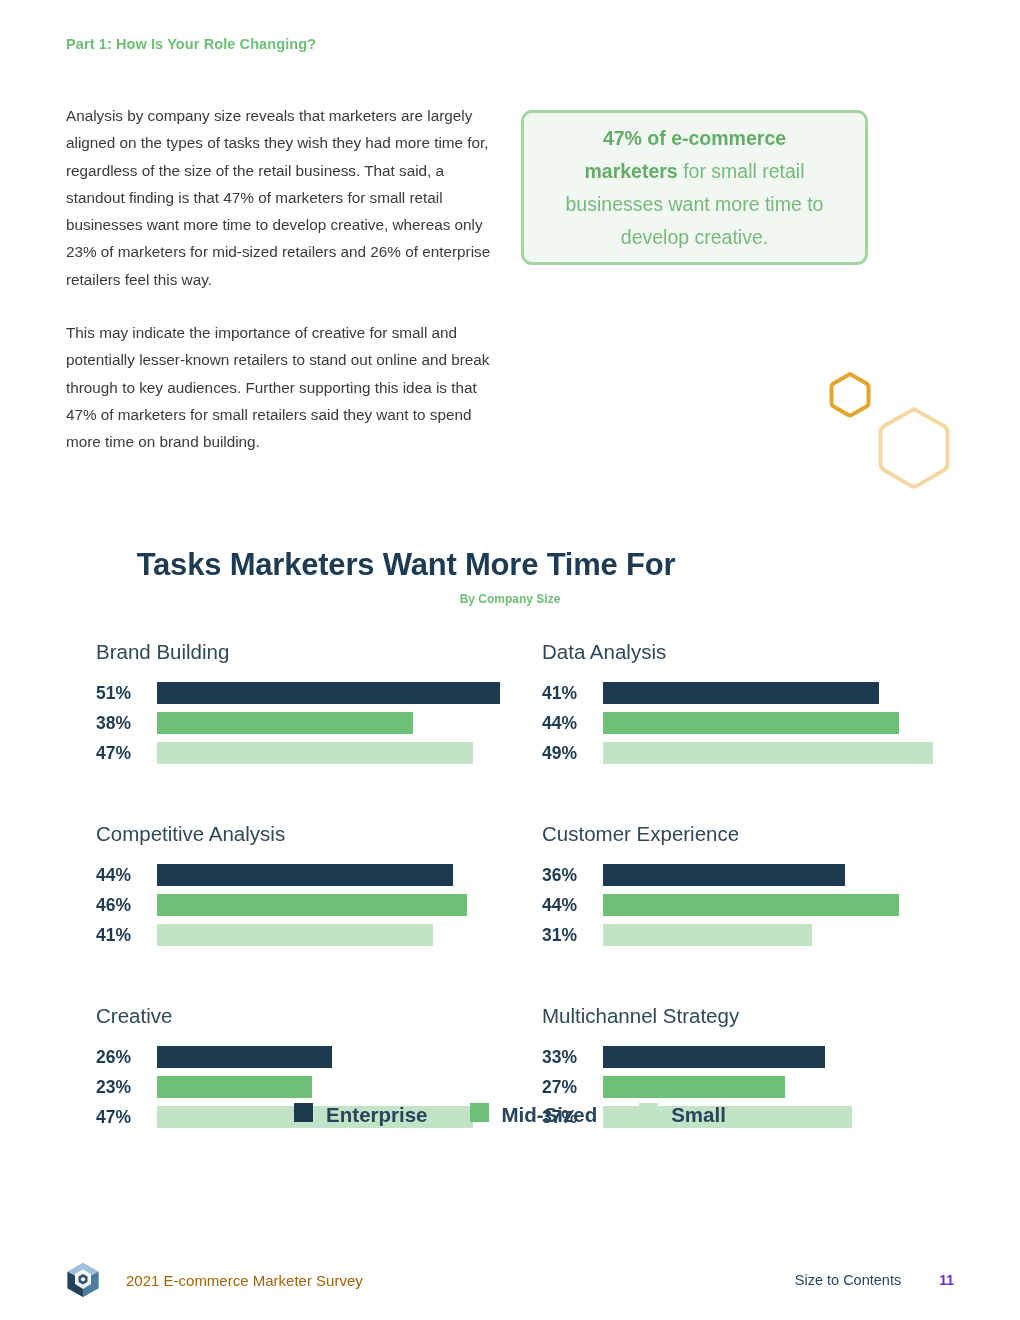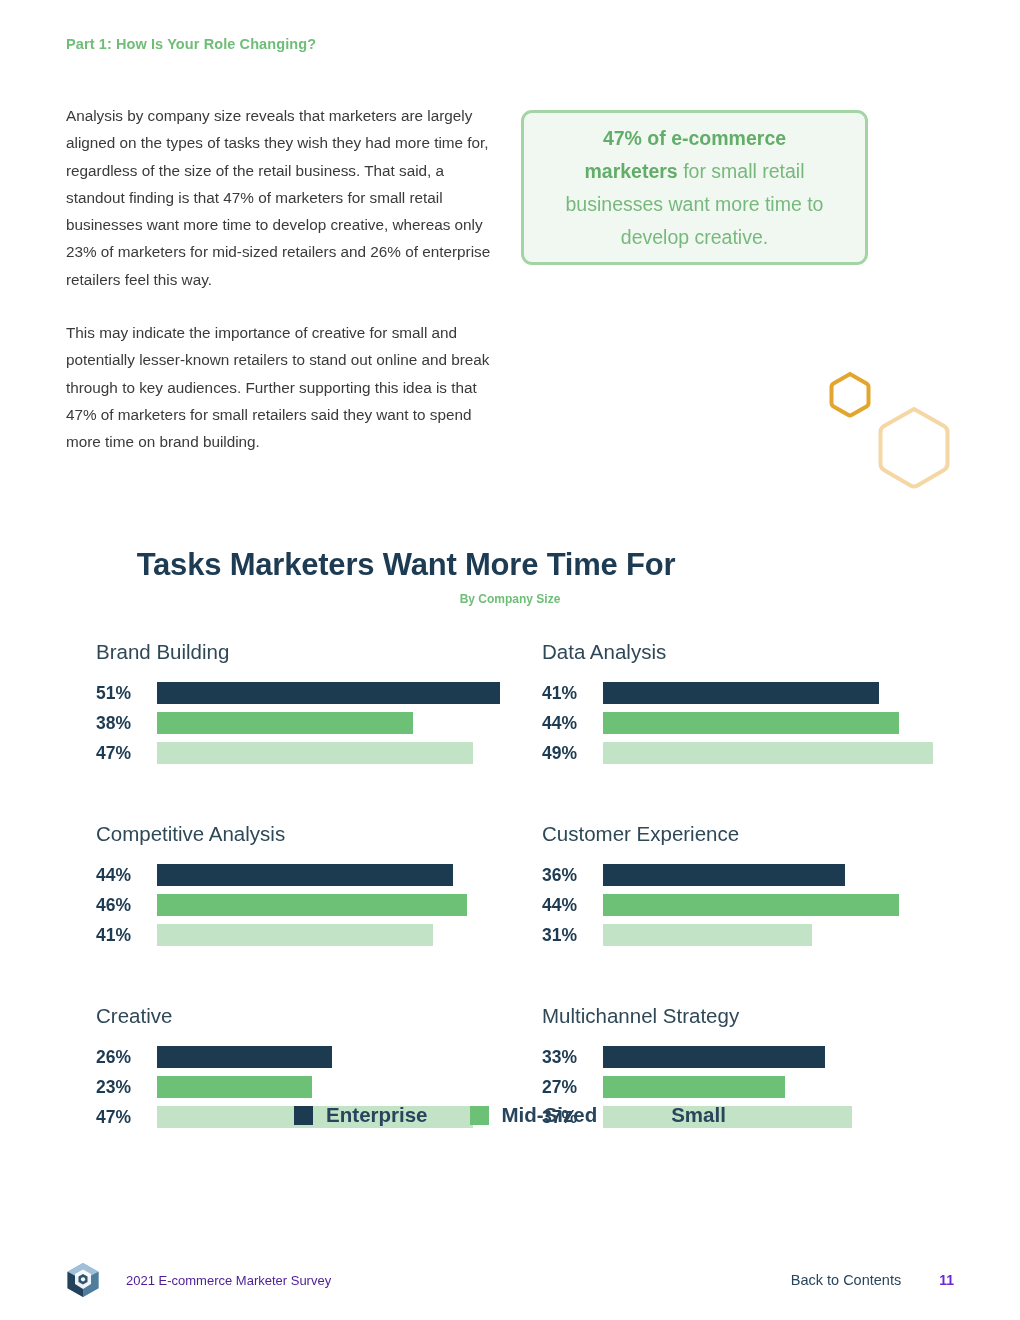--- a/index.html
+++ b/index.html
@@ -150,21 +150,21 @@
     left: 0;
     top: 1103px;
     width: 1020px;
     display: flex;
     align-items: center;
     justify-content: center;
     gap: 42px;
   }
   .legend-item {
     display: flex;
-    align-items: center;
+    align-items: flex-start;
     gap: 13px;
   }
   .legend-swatch {
     width: 19px;
     height: 19px;
     display: block;
   }
   .legend-swatch.enterprise { background: #1C3B51; }
   .legend-swatch.mid        { background: #6CC176; }
   .legend-swatch.small      { background: #C3E3C6; }
@@ -184,22 +184,22 @@
     display: flex;
     align-items: center;
   }
   .footer-logo {
     width: 34px;
     height: 36px;
     flex: 0 0 34px;
     margin-right: 26px;
   }
   .footer-title {
-    font-size: 13px;
-    color: #4c1d95;
+    font-size: 15px;
+    color: #a16207;
   }
   .footer-right {
     margin-left: auto;
     display: flex;
     align-items: center;
     gap: 38px;
   }
   .footer-link {
     font-size: 14.5px;
     color: #27455C;
@@ -395,18 +395,18 @@
         <path d="M17 1 L32.5 9.8 L17 18 L1.5 9.8 Z" fill="#9FC0D8"></path>
         <path d="M17 18 L32.5 9.8 L32.5 26.2 L17 35 Z" fill="#4E7D9E"></path>
         <path d="M17 18 L1.5 9.8 L1.5 26.2 L17 35 Z" fill="#24415C"></path>
         <path d="M17 7.5 L25 12 L25 22 L17 27 L9 22 L9 12 Z" fill="#FFFFFF" opacity="0.92"></path>
         <path d="M17 12 L21.5 14.5 L21.5 20 L17 22.5 L12.5 20 L12.5 14.5 Z" fill="#2D5472"></path>
         <circle cx="17" cy="17.3" r="2.1" fill="#FFFFFF"></circle>
       </svg>
     </div>
     <div class="footer-title">2021 E-commerce Marketer Survey</div>
     <div class="footer-right">
-      <a class="footer-link" href="#">Back to Contents</a>
+      <a class="footer-link" href="#">Size to Contents</a>
       <span class="footer-page">11</span>
     </div>
   </div>
 
 </div>
 
 </body></html>

